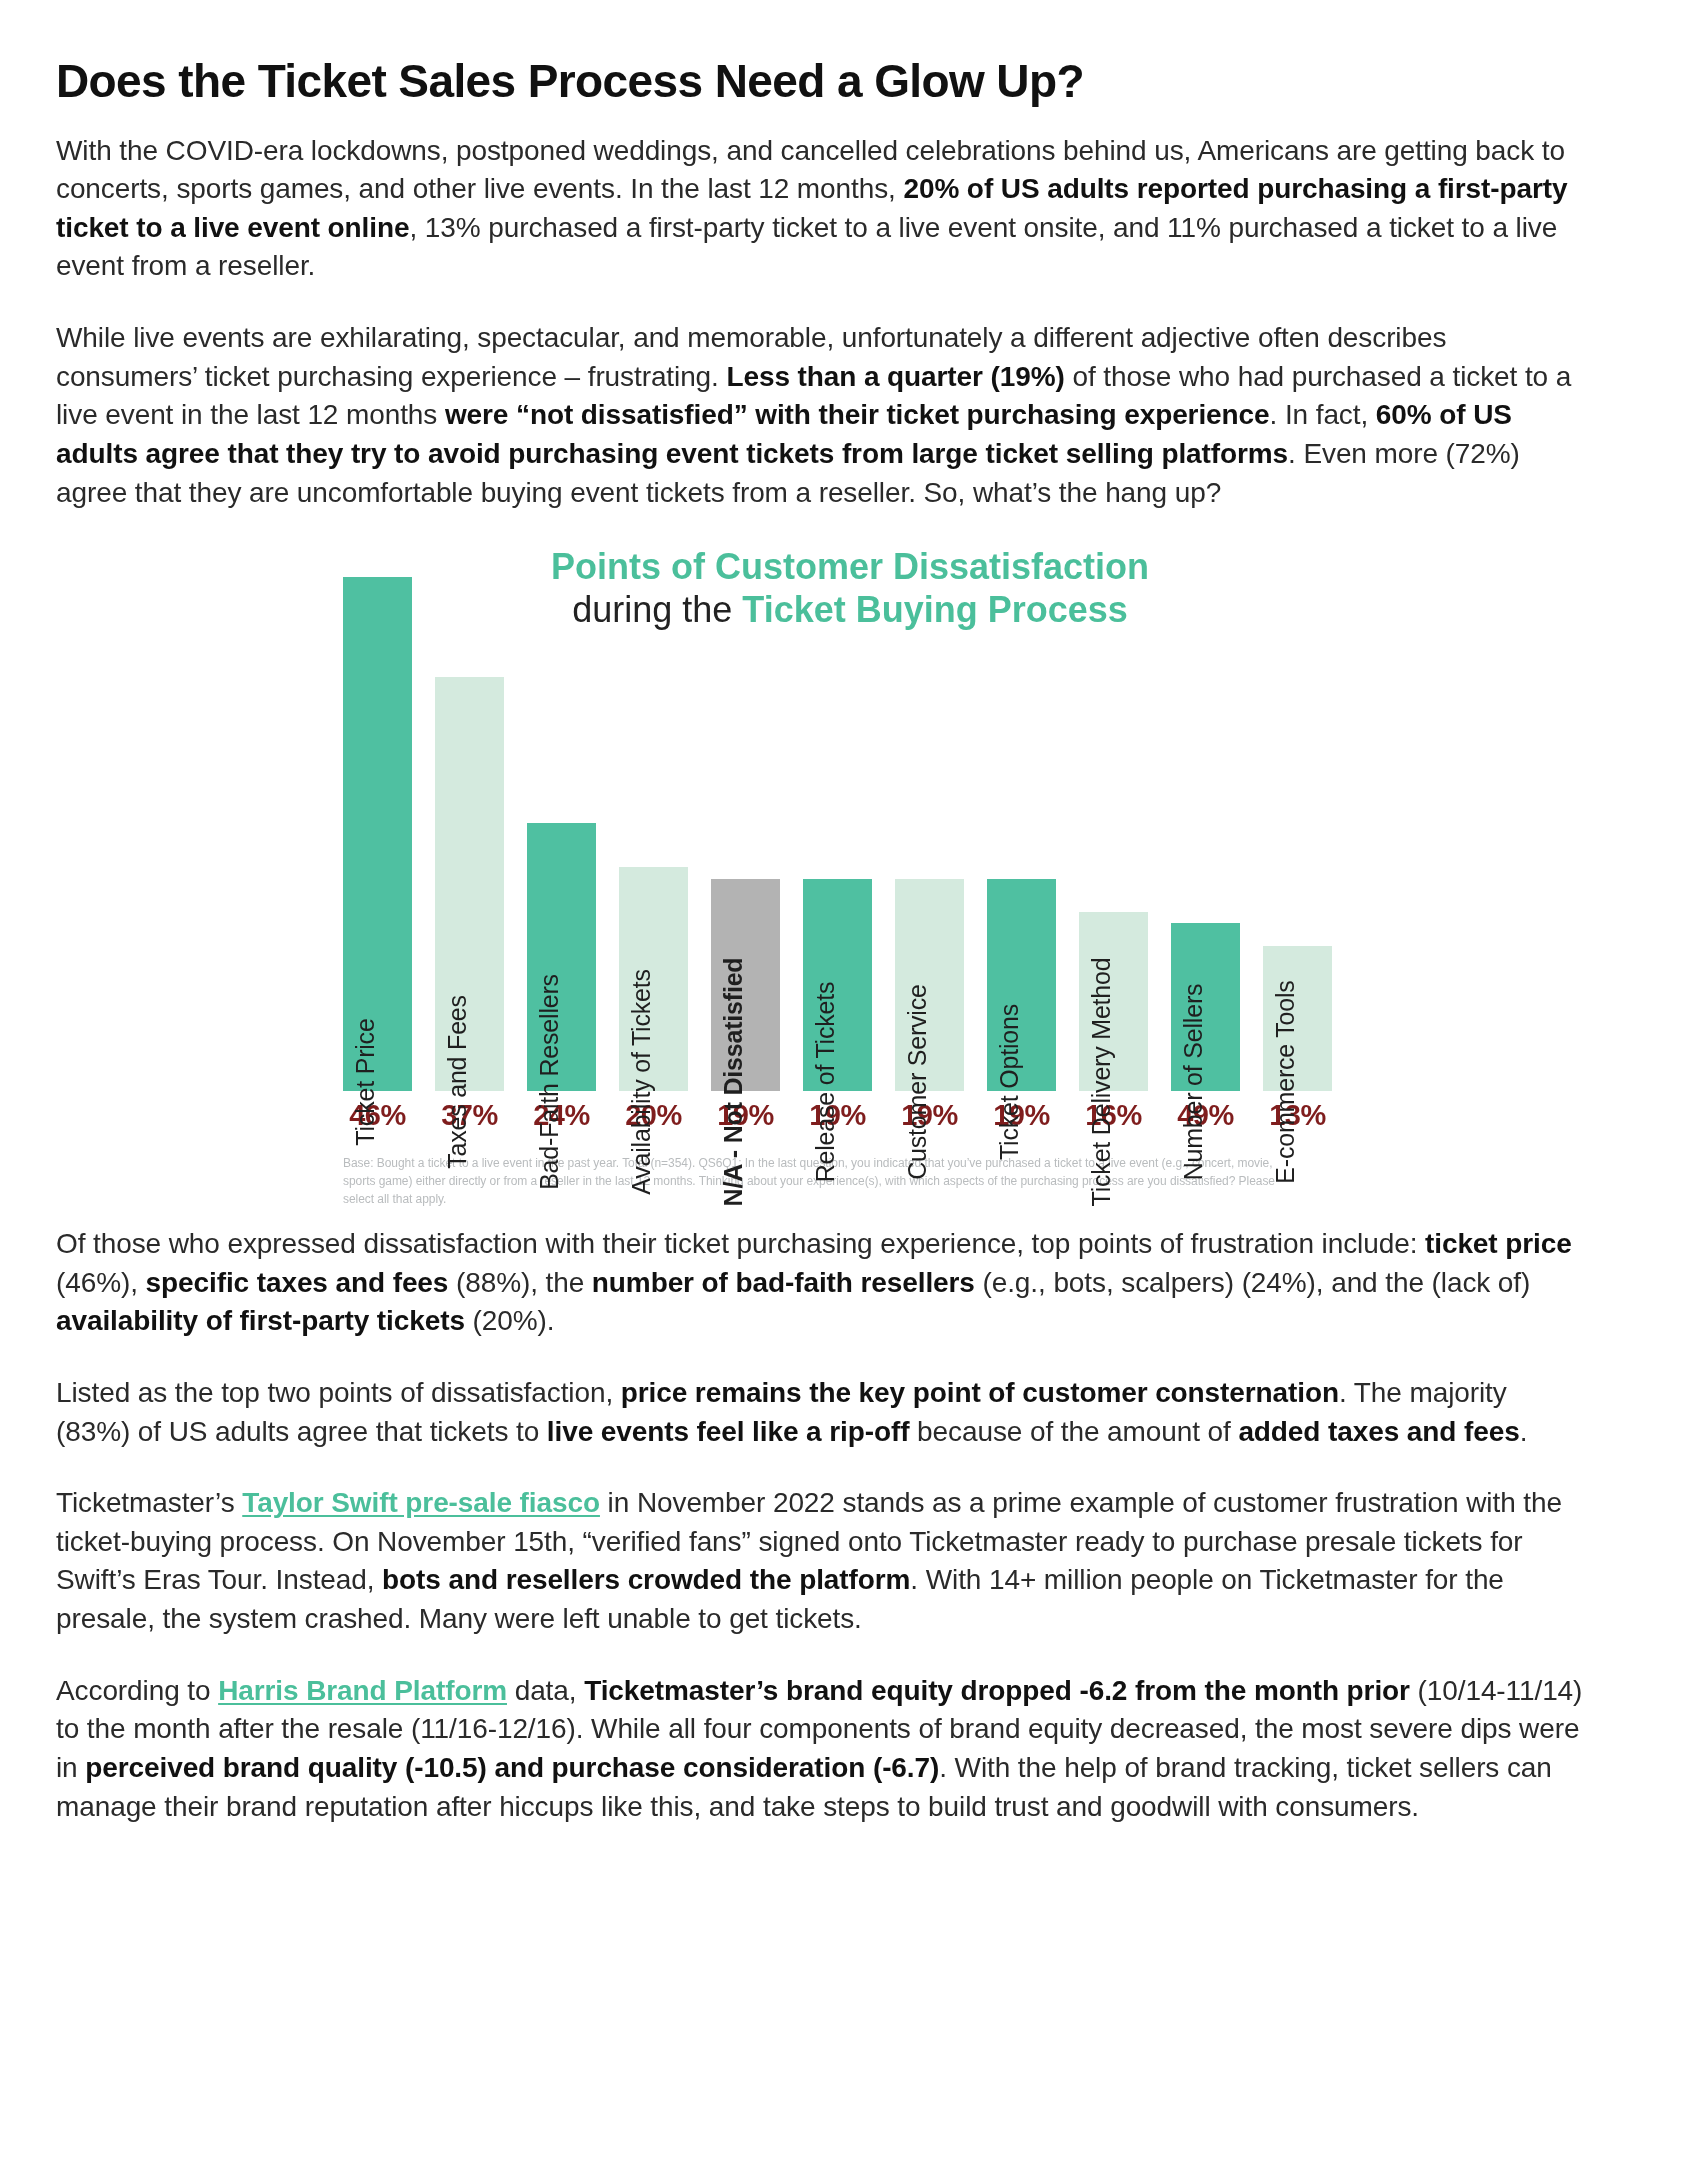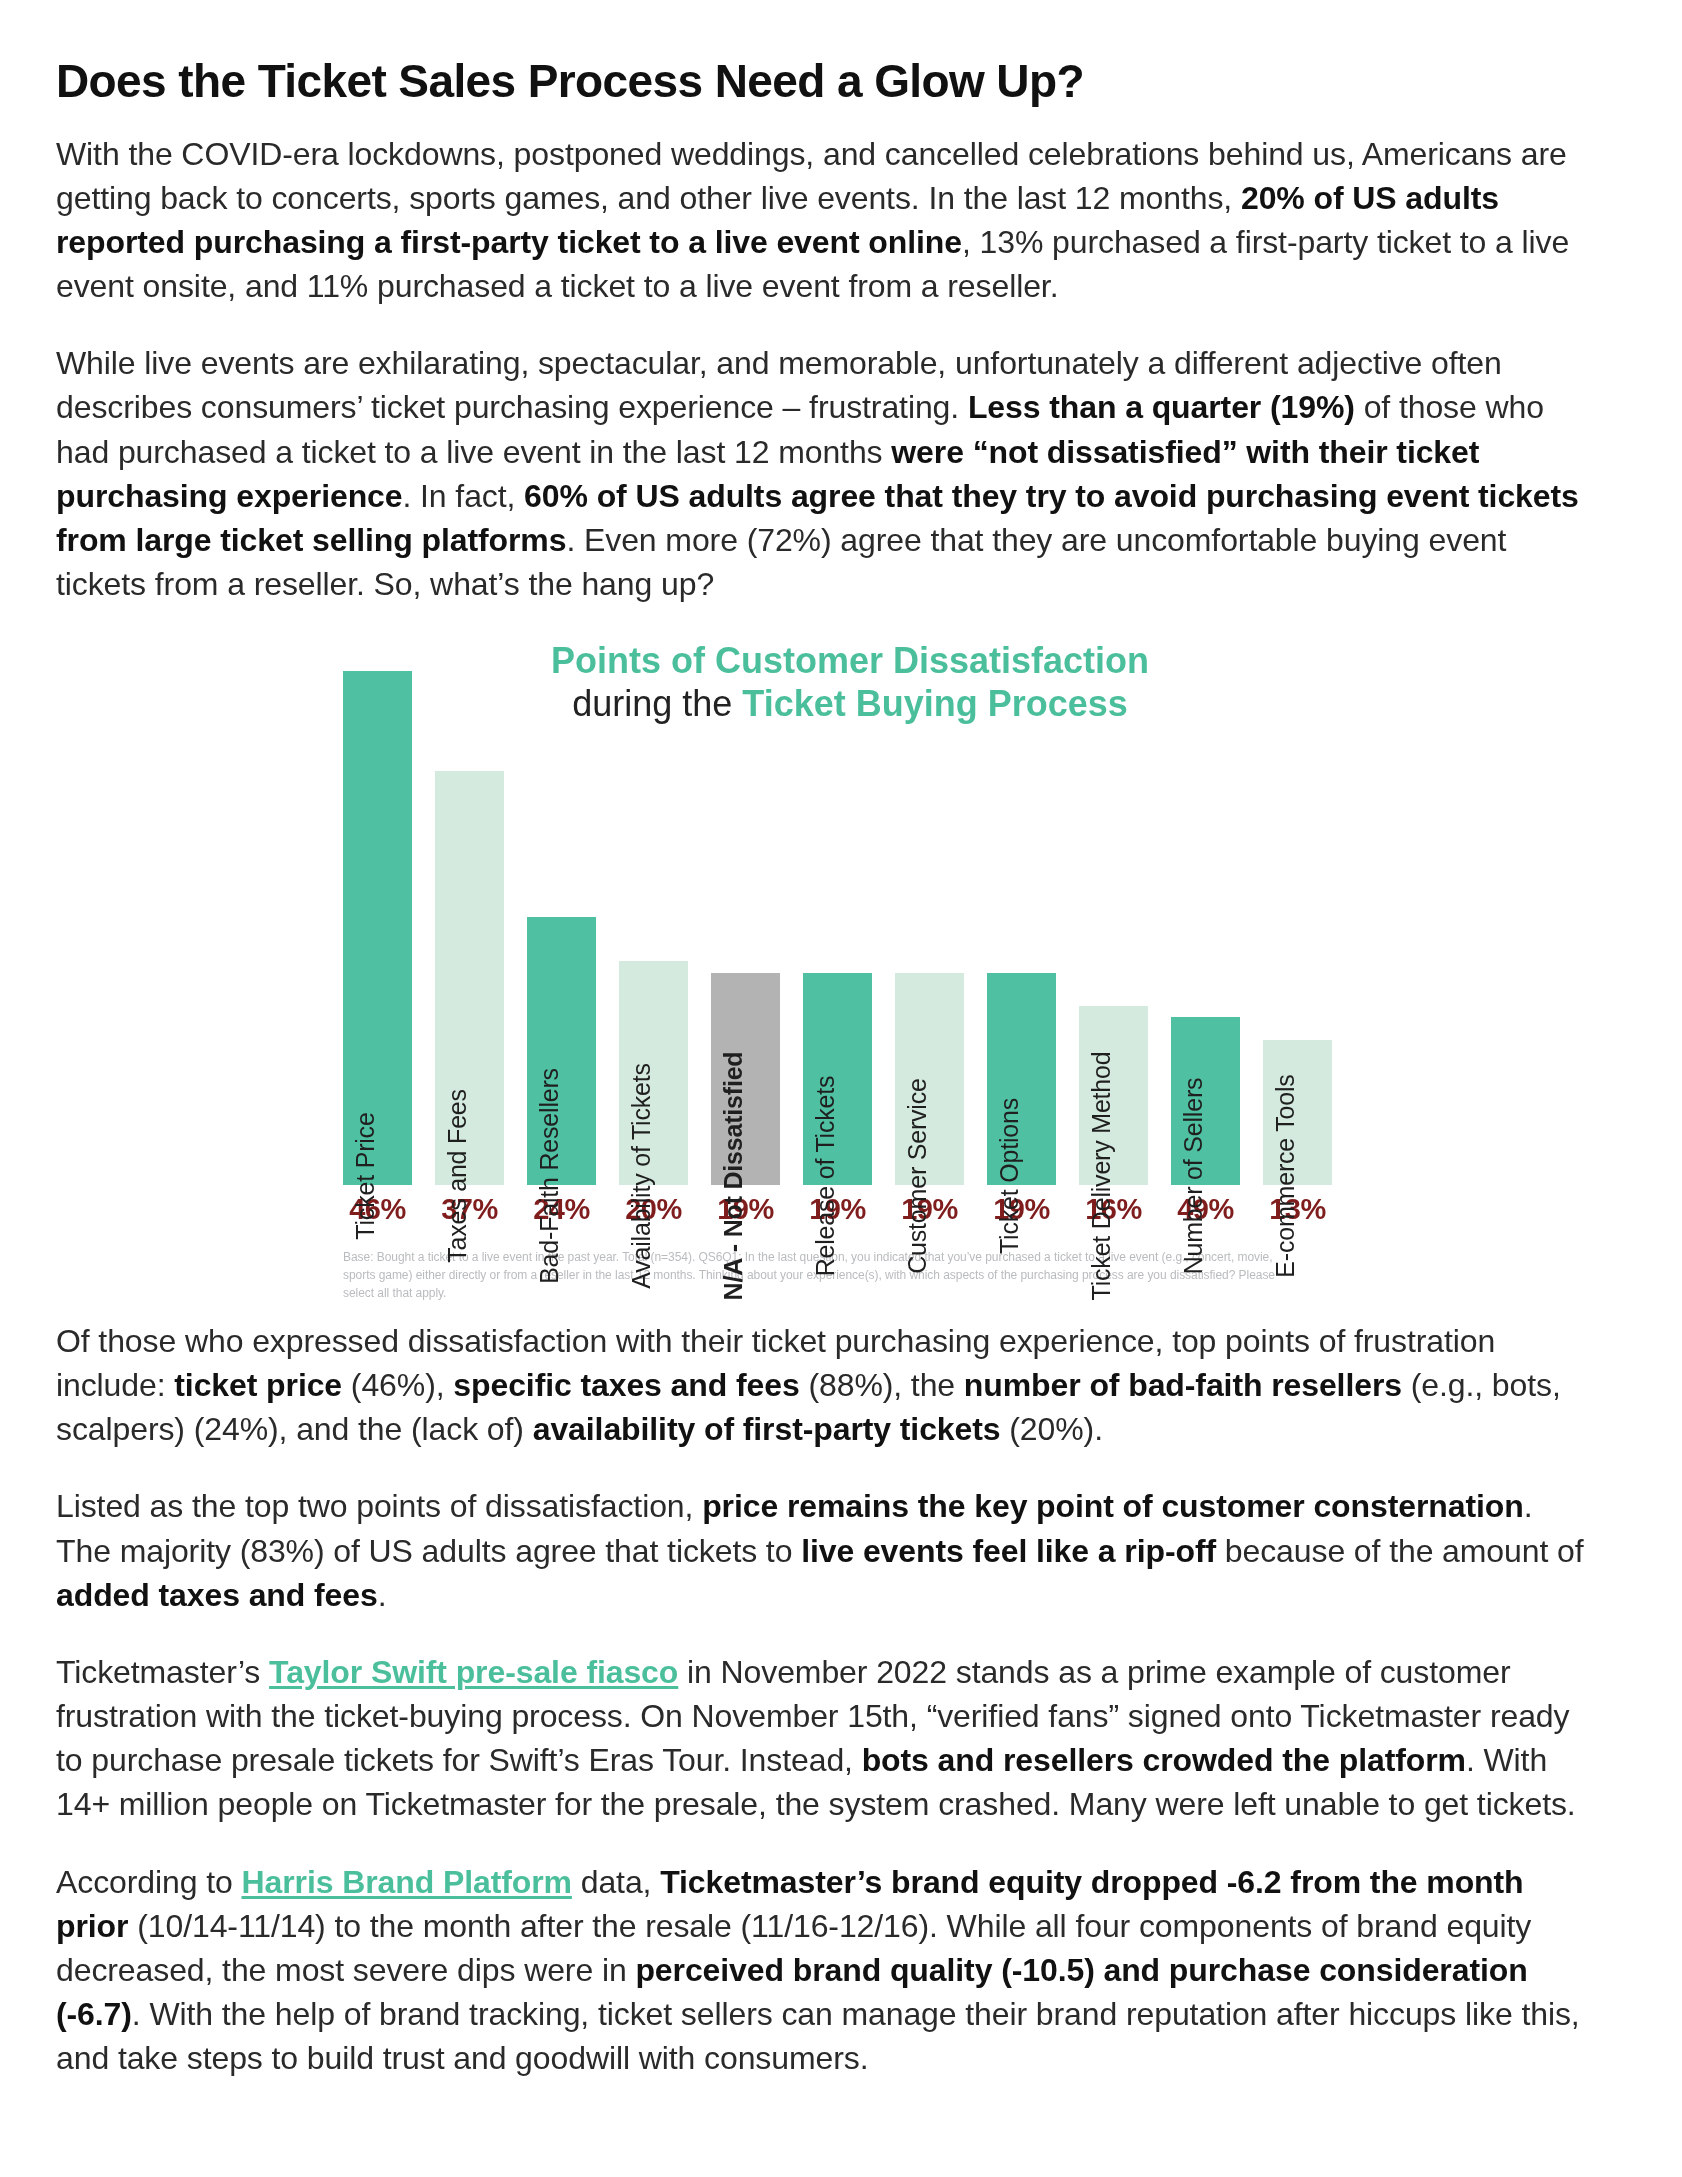--- a/index.html
+++ b/index.html
@@ -22,21 +22,21 @@
   }
   h1.title {
     font-size: 46px;
     font-weight: bold;
     letter-spacing: -0.6px;
     margin: 0 0 25px 0;
     line-height: 1.1;
     color: #111111;
   }
   p.body {
-    font-size: 32px;
+    font-size: 28px;
     line-height: 1.38;
     margin: 0 0 33px 0;
     color: #2a2a2a;
     letter-spacing: -0.1px;
   }
   p.body b { font-weight: bold; color: #111; }
   a.link {
     color: #4BBF9B;
     font-weight: bold;
     text-decoration: underline;

